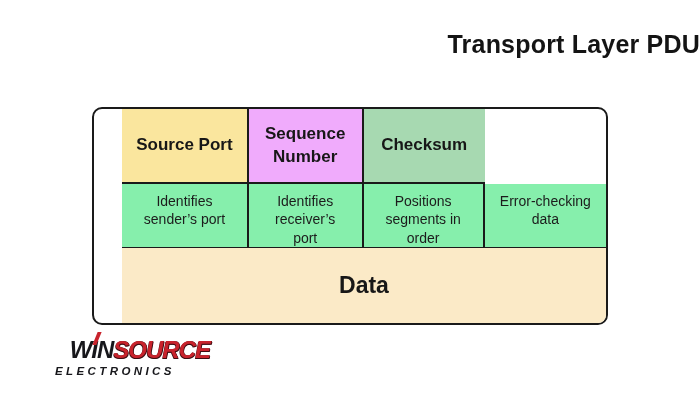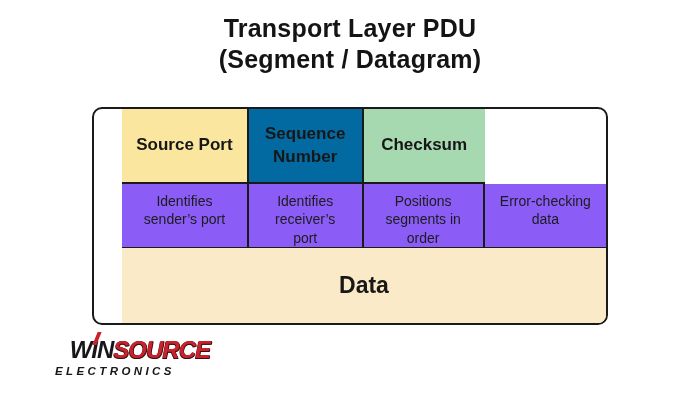--- a/index.html
+++ b/index.html
@@ -8,22 +8,22 @@
     background: #ffffff;
     font-family: "Liberation Sans", sans-serif;
     overflow: hidden;
     position: relative;
   }
   .stage { position: absolute; inset: 0; width: 700px; height: 400px; }
 
   
   .title {
     position: absolute;
-    left: 0; top: 13px; width: 700px;
-    text-align: center;
+    left: 0; top: 29px; width: 700px;
+    text-align: right;
     font-size: 25px;
     font-weight: 700;
     color: #141414;
     line-height: 31px;
     letter-spacing: 0.2px;
   }
 
   
   .pdu-table {
     position: absolute;
@@ -61,21 +61,21 @@
     border-right: 2px solid #1a1a1a;
     border-bottom: 2px solid #1a1a1a;
     display: flex;
     align-items: flex-start;
     justify-content: center;
     text-align: center;
     font-size: 14px;
     color: #1c1c1c;
     line-height: 1.32;
     padding: 8px 13px 0 13px;
-    background: #8b5cf6;
+    background: #86efac;
   }
   .desc-cell:last-child { border-right: none; }
   .data-row {
     flex: 1;
     display: flex;
     align-items: center;
     justify-content: center;
     font-size: 23px;
     font-weight: 700;
     color: #171717;
@@ -120,28 +120,27 @@
     white-space: nowrap;
   }
 </style>
 </head>
 <body>
 
 <div class="stage">
 
   <div class="title">
     <div>Transport Layer PDU</div>
-    <div>(Segment / Datagram)</div>
   </div>
 
   <div class="pdu-table">
 
     <div class="hdr-row">
       <div class="hdr-cell" style="background: rgb(250, 230, 158);">Source Port</div>
-      <div class="hdr-cell" style="background: #0369a1;">Sequence Number</div>
+      <div class="hdr-cell" style="background: #f0abfc;">Sequence Number</div>
       <div class="hdr-cell" style="background: rgb(167, 217, 177);">Checksum</div>
     </div>
 
     <div class="desc-row">
       <div class="desc-cell">Identifies sender’s port</div>
       <div class="desc-cell">Identifies receiver’s port</div>
       <div class="desc-cell">Positions segments in order</div>
       <div class="desc-cell">Error-checking data</div>
     </div>
 

